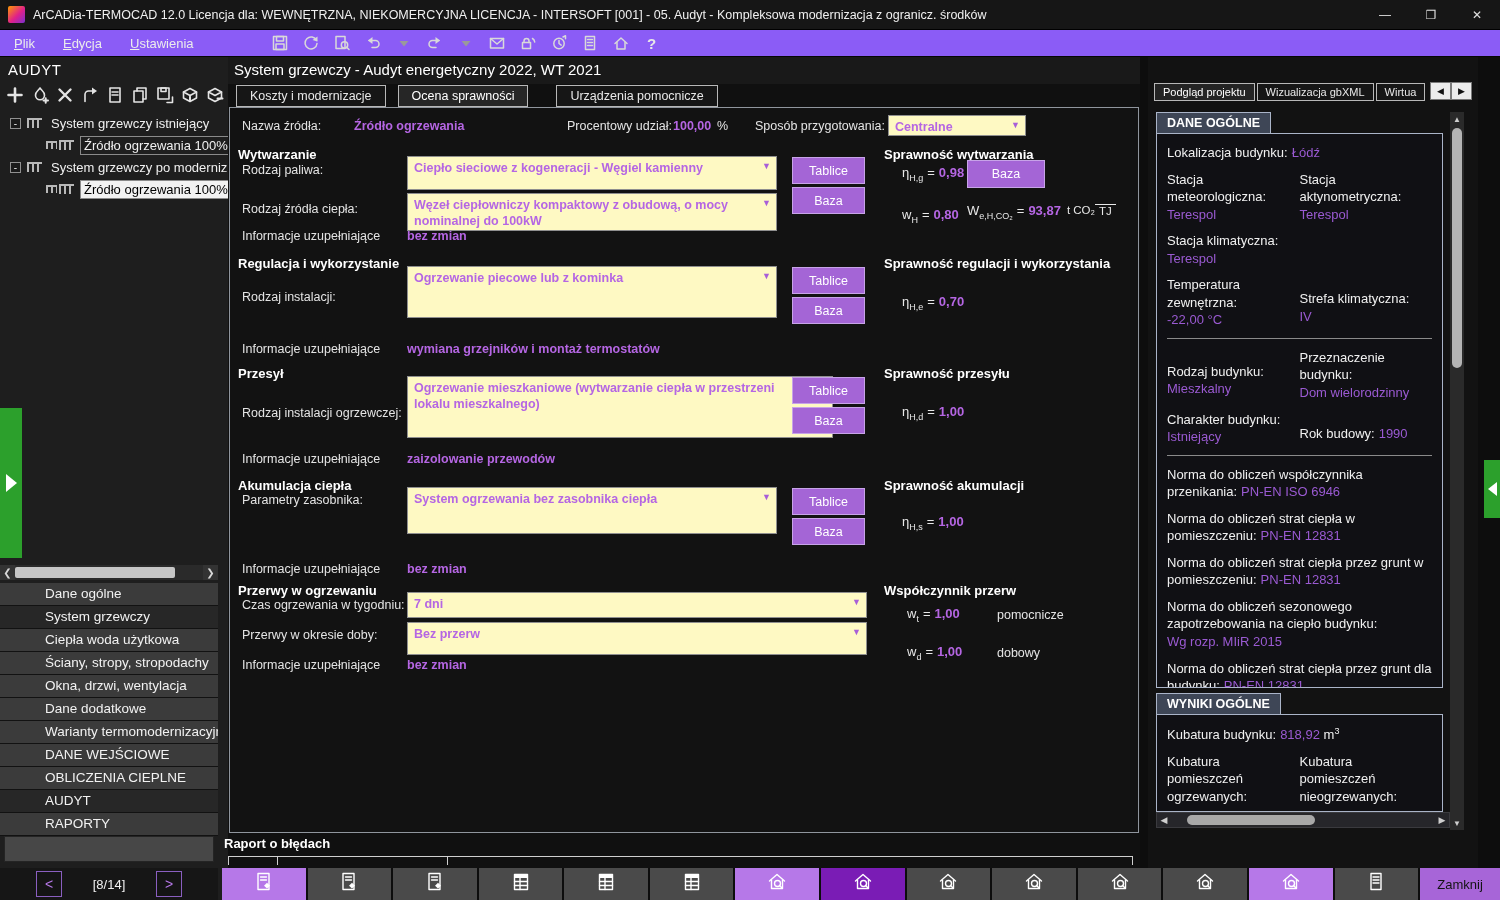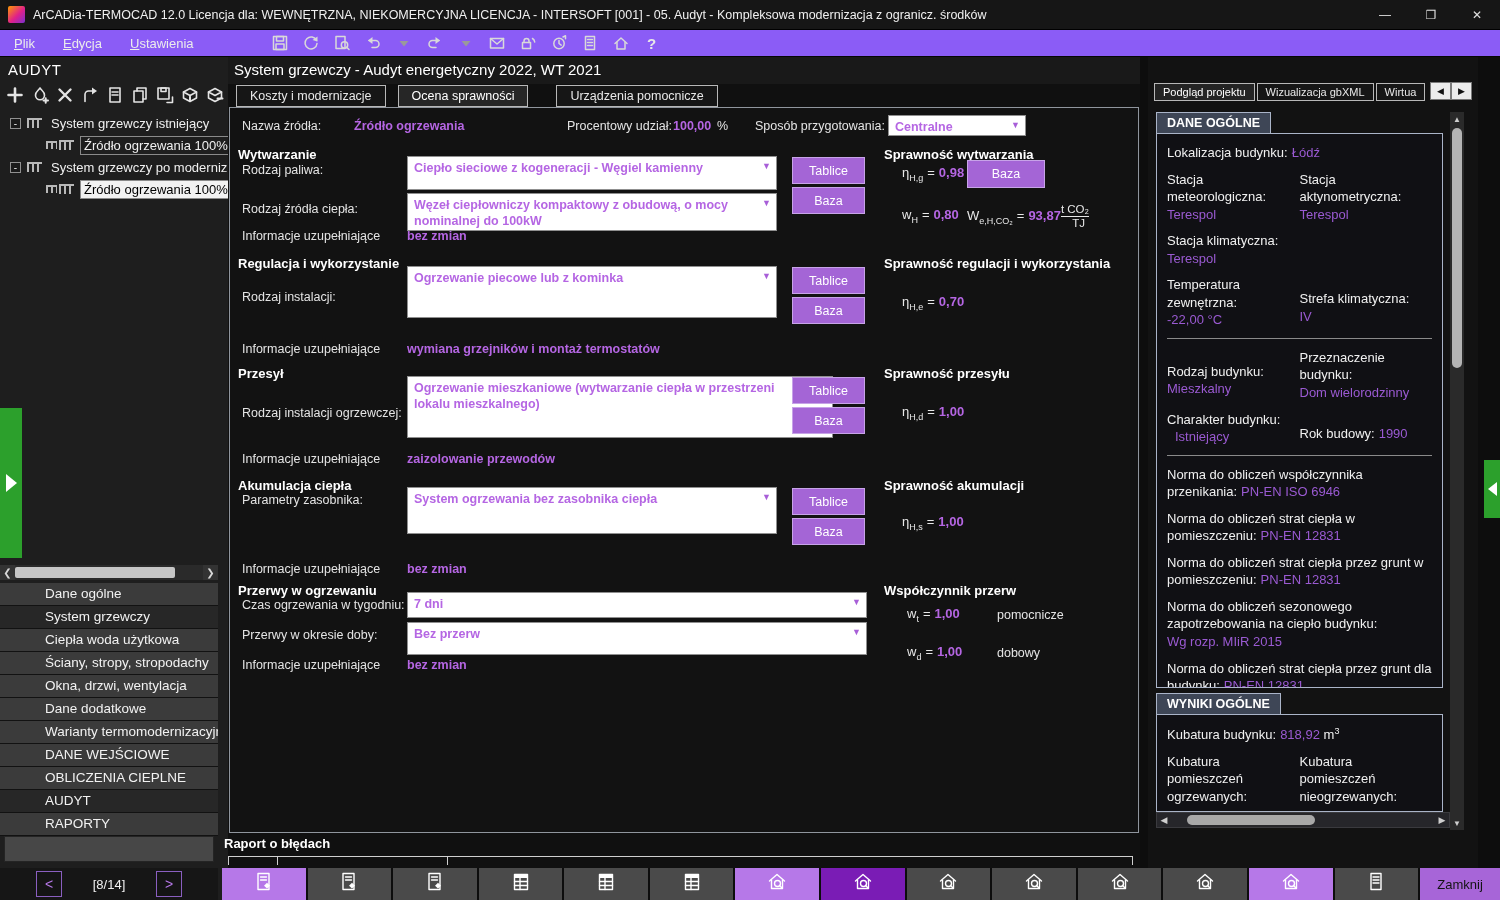--- a/index.html
+++ b/index.html
@@ -53,28 +53,28 @@
 
 .main-panel{position:absolute;left:228px;top:57px;width:912px;height:811px;background:#101010}
 .main-header{height:27px;background:#191919;font-size:15px;color:#fff;padding:4px 0 0 6px;white-space:nowrap}
 .tabs{position:absolute;left:8px;top:28px;display:flex;gap:12px}
 .tab{border:1px solid #b8b8b8;background:#161616;color:#e8e8e8;font-size:12.5px;padding:3px 13px;white-space:nowrap}
 .tab.active{background:#262626;color:#fff}
 .form{position:absolute;left:1px;top:50px;width:910px;height:726px;border:1px solid #8f959d;background:#121212}
 .lbl{position:absolute;color:#e4e4e4;font-size:12.5px;white-space:nowrap}
 .val{position:absolute;color:#b566e3;font-weight:bold;font-size:12.5px;white-space:nowrap}
 .sec{position:absolute;color:#fff;font-weight:bold;font-size:13px;white-space:nowrap}
-.dd{position:absolute;background:#ffffff;border:1px solid #8f8f8f;color:#b566e3;font-weight:bold;font-size:12.5px;padding:3px 20px 3px 6px;line-height:1.3;overflow:hidden}
+.dd{position:absolute;background:#fef9c3;border:1px solid #8f8f8f;color:#b566e3;font-weight:bold;font-size:12.5px;padding:3px 20px 3px 6px;line-height:1.3;overflow:hidden}
 .dd::after{content:"▼";position:absolute;right:5px;top:4px;font-size:9px;color:#a85fd8}
 .pbtn{position:absolute;width:73px;height:27px;background:#a465d6;border:1px solid #c7a3e8;color:#fff;font-size:12.5px;display:flex;align-items:center;justify-content:center}
 .formula{position:absolute;color:#e8e8e8;font-size:13px;white-space:nowrap}
 .formula sub{font-size:9px}
 .feq{margin:0 4px}
 .fval{color:#b566e3;font-weight:bold}
-.frac{display:inline-flex;flex-direction:column;text-align:right;vertical-align:middle;font-size:11.5px;color:#e8e8e8;line-height:1.15}
+.frac{display:inline-flex;flex-direction:row;text-align:center;vertical-align:middle;font-size:11.5px;color:#e8e8e8;margin-left:6px;line-height:1.15}
 .frac .den{border-top:1px solid #e8e8e8;padding:0 4px}
 .raport-lbl{position:absolute;left:224px;top:836px;font-size:13px;font-weight:bold;color:#fff}
 .ruler{position:absolute;left:228px;top:856px;width:905px;border-top:1px solid #cfcfcf}
 .tick{position:absolute;top:0;width:1px;height:8px;background:#cfcfcf}
 
 .right-panel{position:absolute;left:1148px;top:57px;width:330px;height:811px;background:#121212}
 .rp-tabs{position:absolute;left:6px;top:26px;display:flex;gap:2px;width:318px;overflow:hidden}
 .rp-tab{border:1px solid #b8b8b8;background:#161616;color:#e8e8e8;font-size:11px;padding:2px 8px;white-space:nowrap}
 .rp-tab.active{background:#242424;color:#fff}
 .rp-arrows{position:absolute;left:282px;top:25px;display:flex;z-index:5}
@@ -428,21 +428,21 @@
       <div class="rp-row cols">
         <span class="col"><span class="rp-lbl">Temperatura zewnętrzna:</span><br><span class="rp-val" style="margin-left:0">-22,00 °C</span></span>
         <span class="col" style="padding-top:14px"><span class="rp-lbl">Strefa klimatyczna:</span><br><span class="rp-val" style="margin-left:0">IV</span></span>
       </div>
       <div class="rp-div"></div>
       <div class="rp-row cols">
         <span class="col" style="padding-top:14px"><span class="rp-lbl">Rodzaj budynku:</span><br><span class="rp-val" style="margin-left:0">Mieszkalny</span></span>
         <span class="col"><span class="rp-lbl">Przeznaczenie budynku:</span><br><span class="rp-val" style="margin-left:0">Dom wielorodzinny</span></span>
       </div>
       <div class="rp-row cols">
-        <span class="col"><span class="rp-lbl">Charakter budynku:</span><br><span class="rp-val" style="margin-left:8px">Istniejący</span></span>
+        <span class="col"><span class="rp-lbl">Charakter budynku:</span><br><span class="rp-val" style="margin-left:0">Istniejący</span></span>
         <span class="col" style="padding-top:14px"><span class="rp-lbl">Rok budowy:</span><span class="rp-val">1990</span></span>
       </div>
       <div class="rp-div"></div>
       <p class="rp-row"><span class="rp-lbl">Norma do obliczeń współczynnika przenikania:</span><span class="rp-val">PN-EN ISO 6946</span></p>
       <p class="rp-row"><span class="rp-lbl">Norma do obliczeń strat ciepła w pomieszczeniu:</span><span class="rp-val">PN-EN 12831</span></p>
       <p class="rp-row"><span class="rp-lbl">Norma do obliczeń strat ciepła przez grunt w pomieszczeniu:</span><span class="rp-val">PN-EN 12831</span></p>
       <p class="rp-row"><span class="rp-lbl">Norma do obliczeń sezonowego zapotrzebowania na ciepło budynku:</span><br><span class="rp-val" style="margin-left:0">Wg rozp. MIiR 2015</span></p>
       <p class="rp-row"><span class="rp-lbl">Norma do obliczeń strat ciepła przez grunt dla budynku:</span><span class="rp-val">PN-EN 12831</span></p>
     </div>
 

